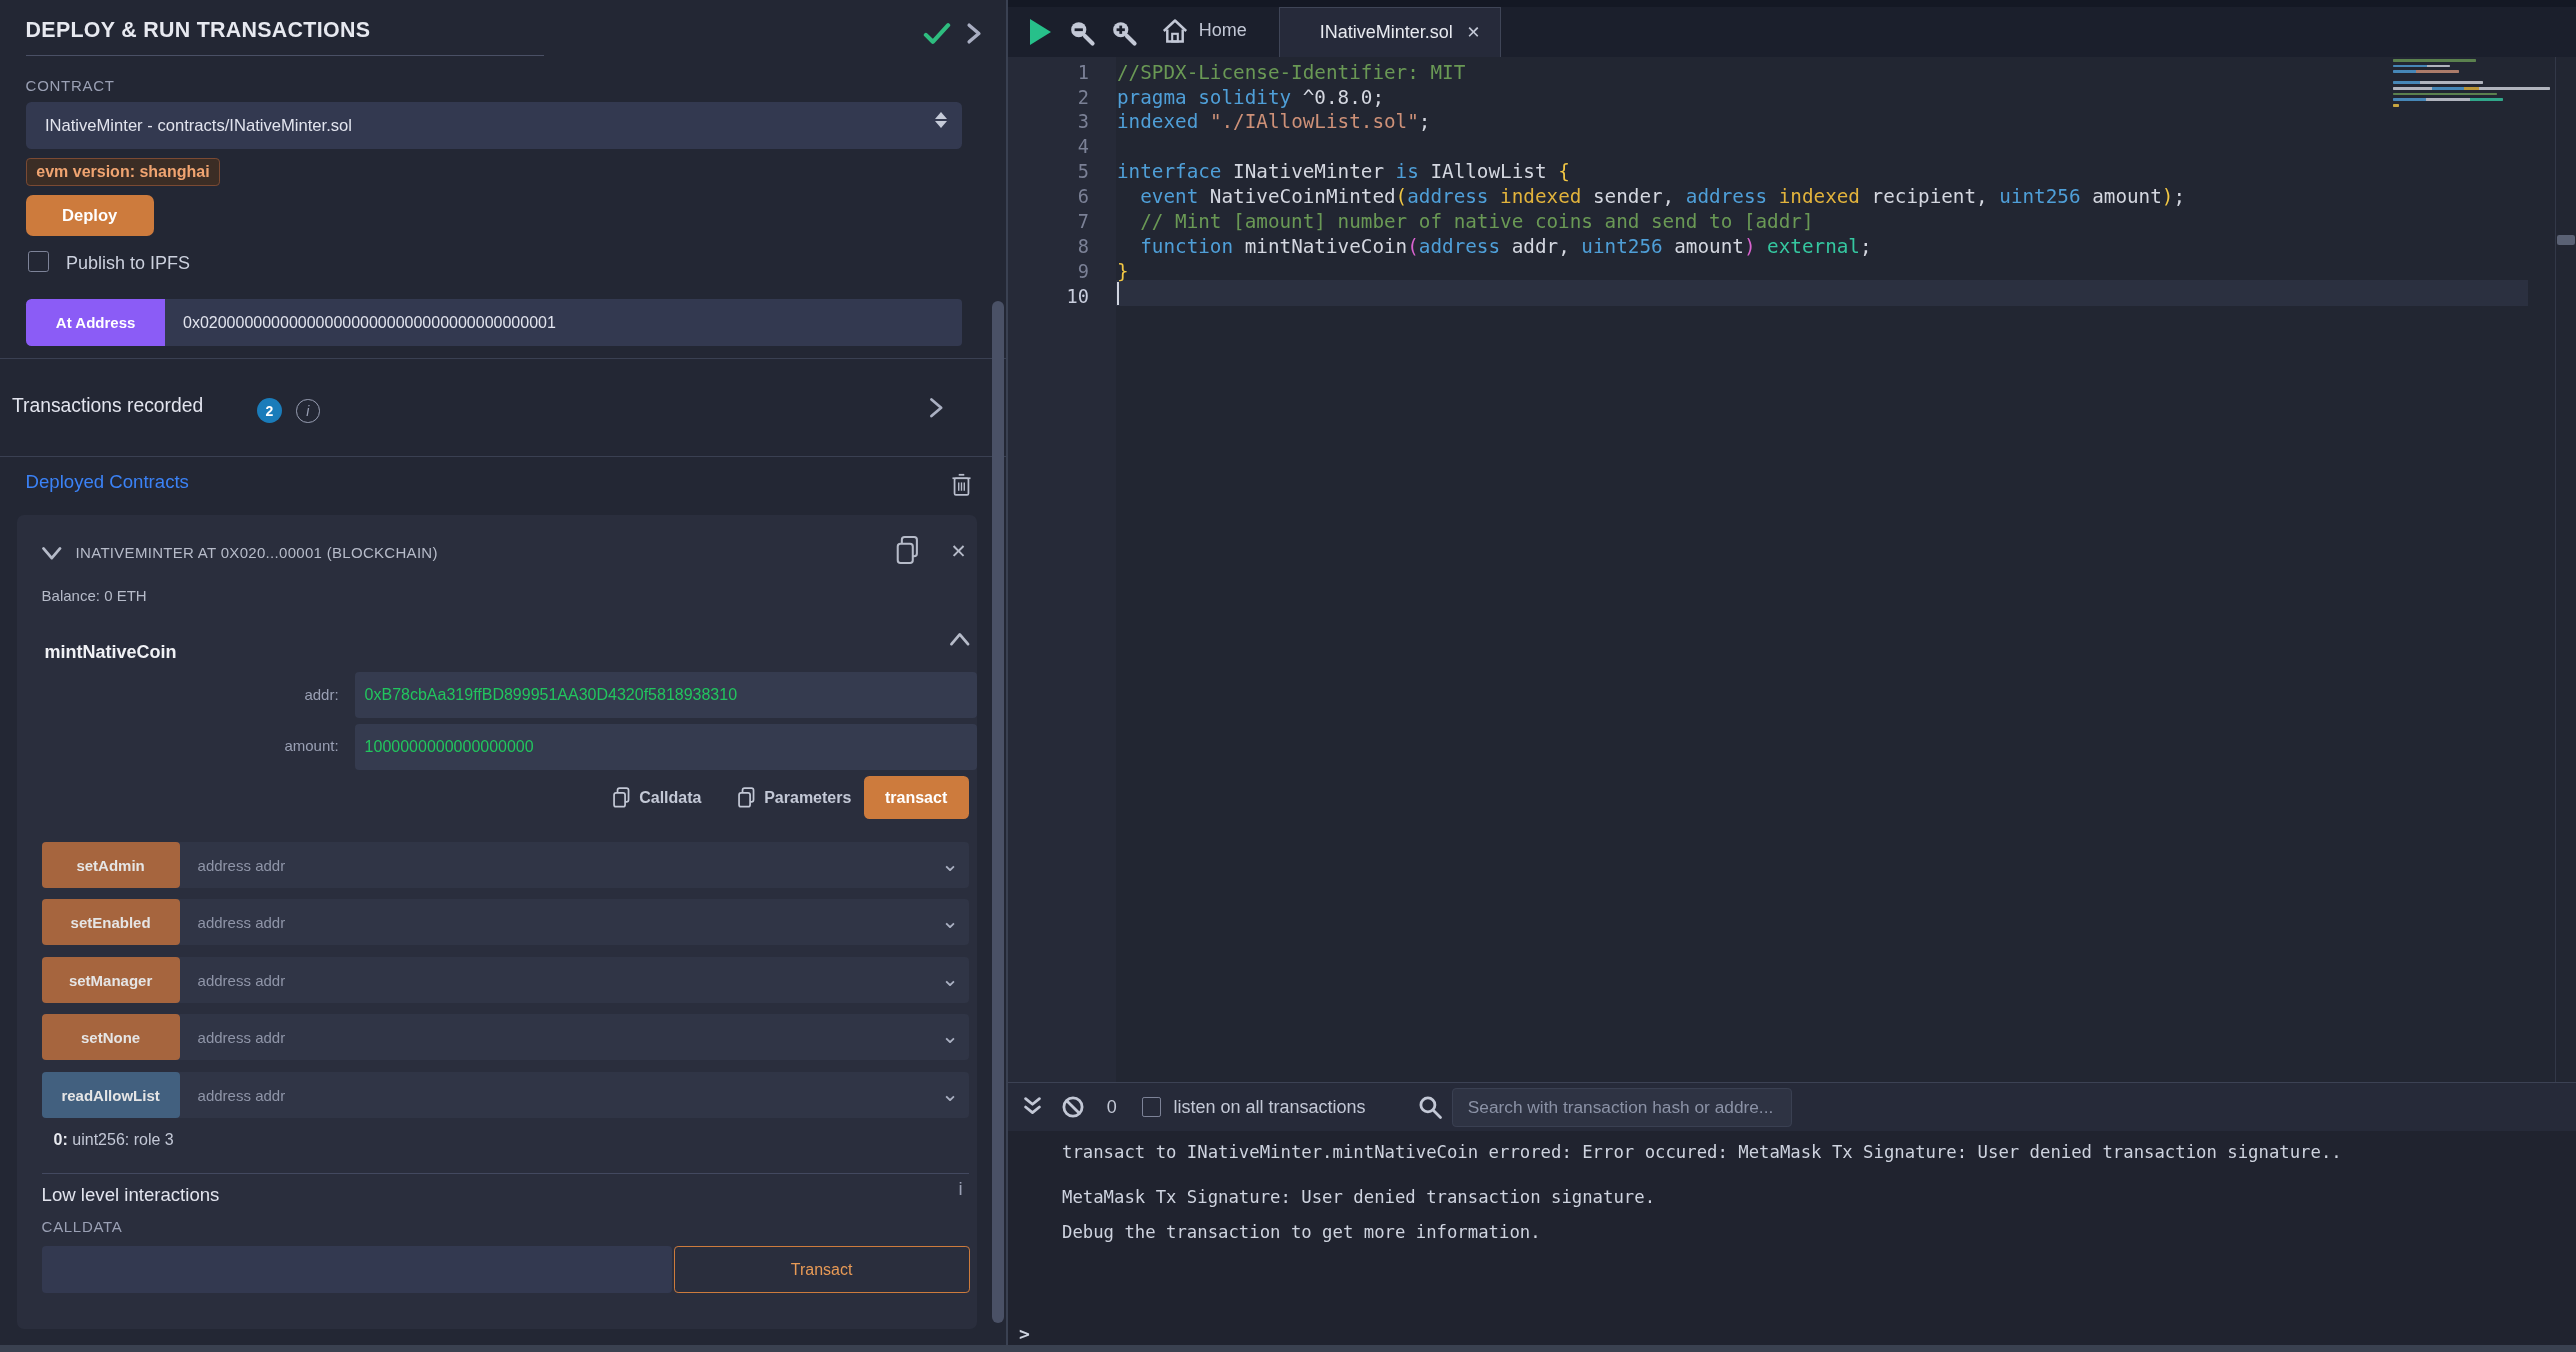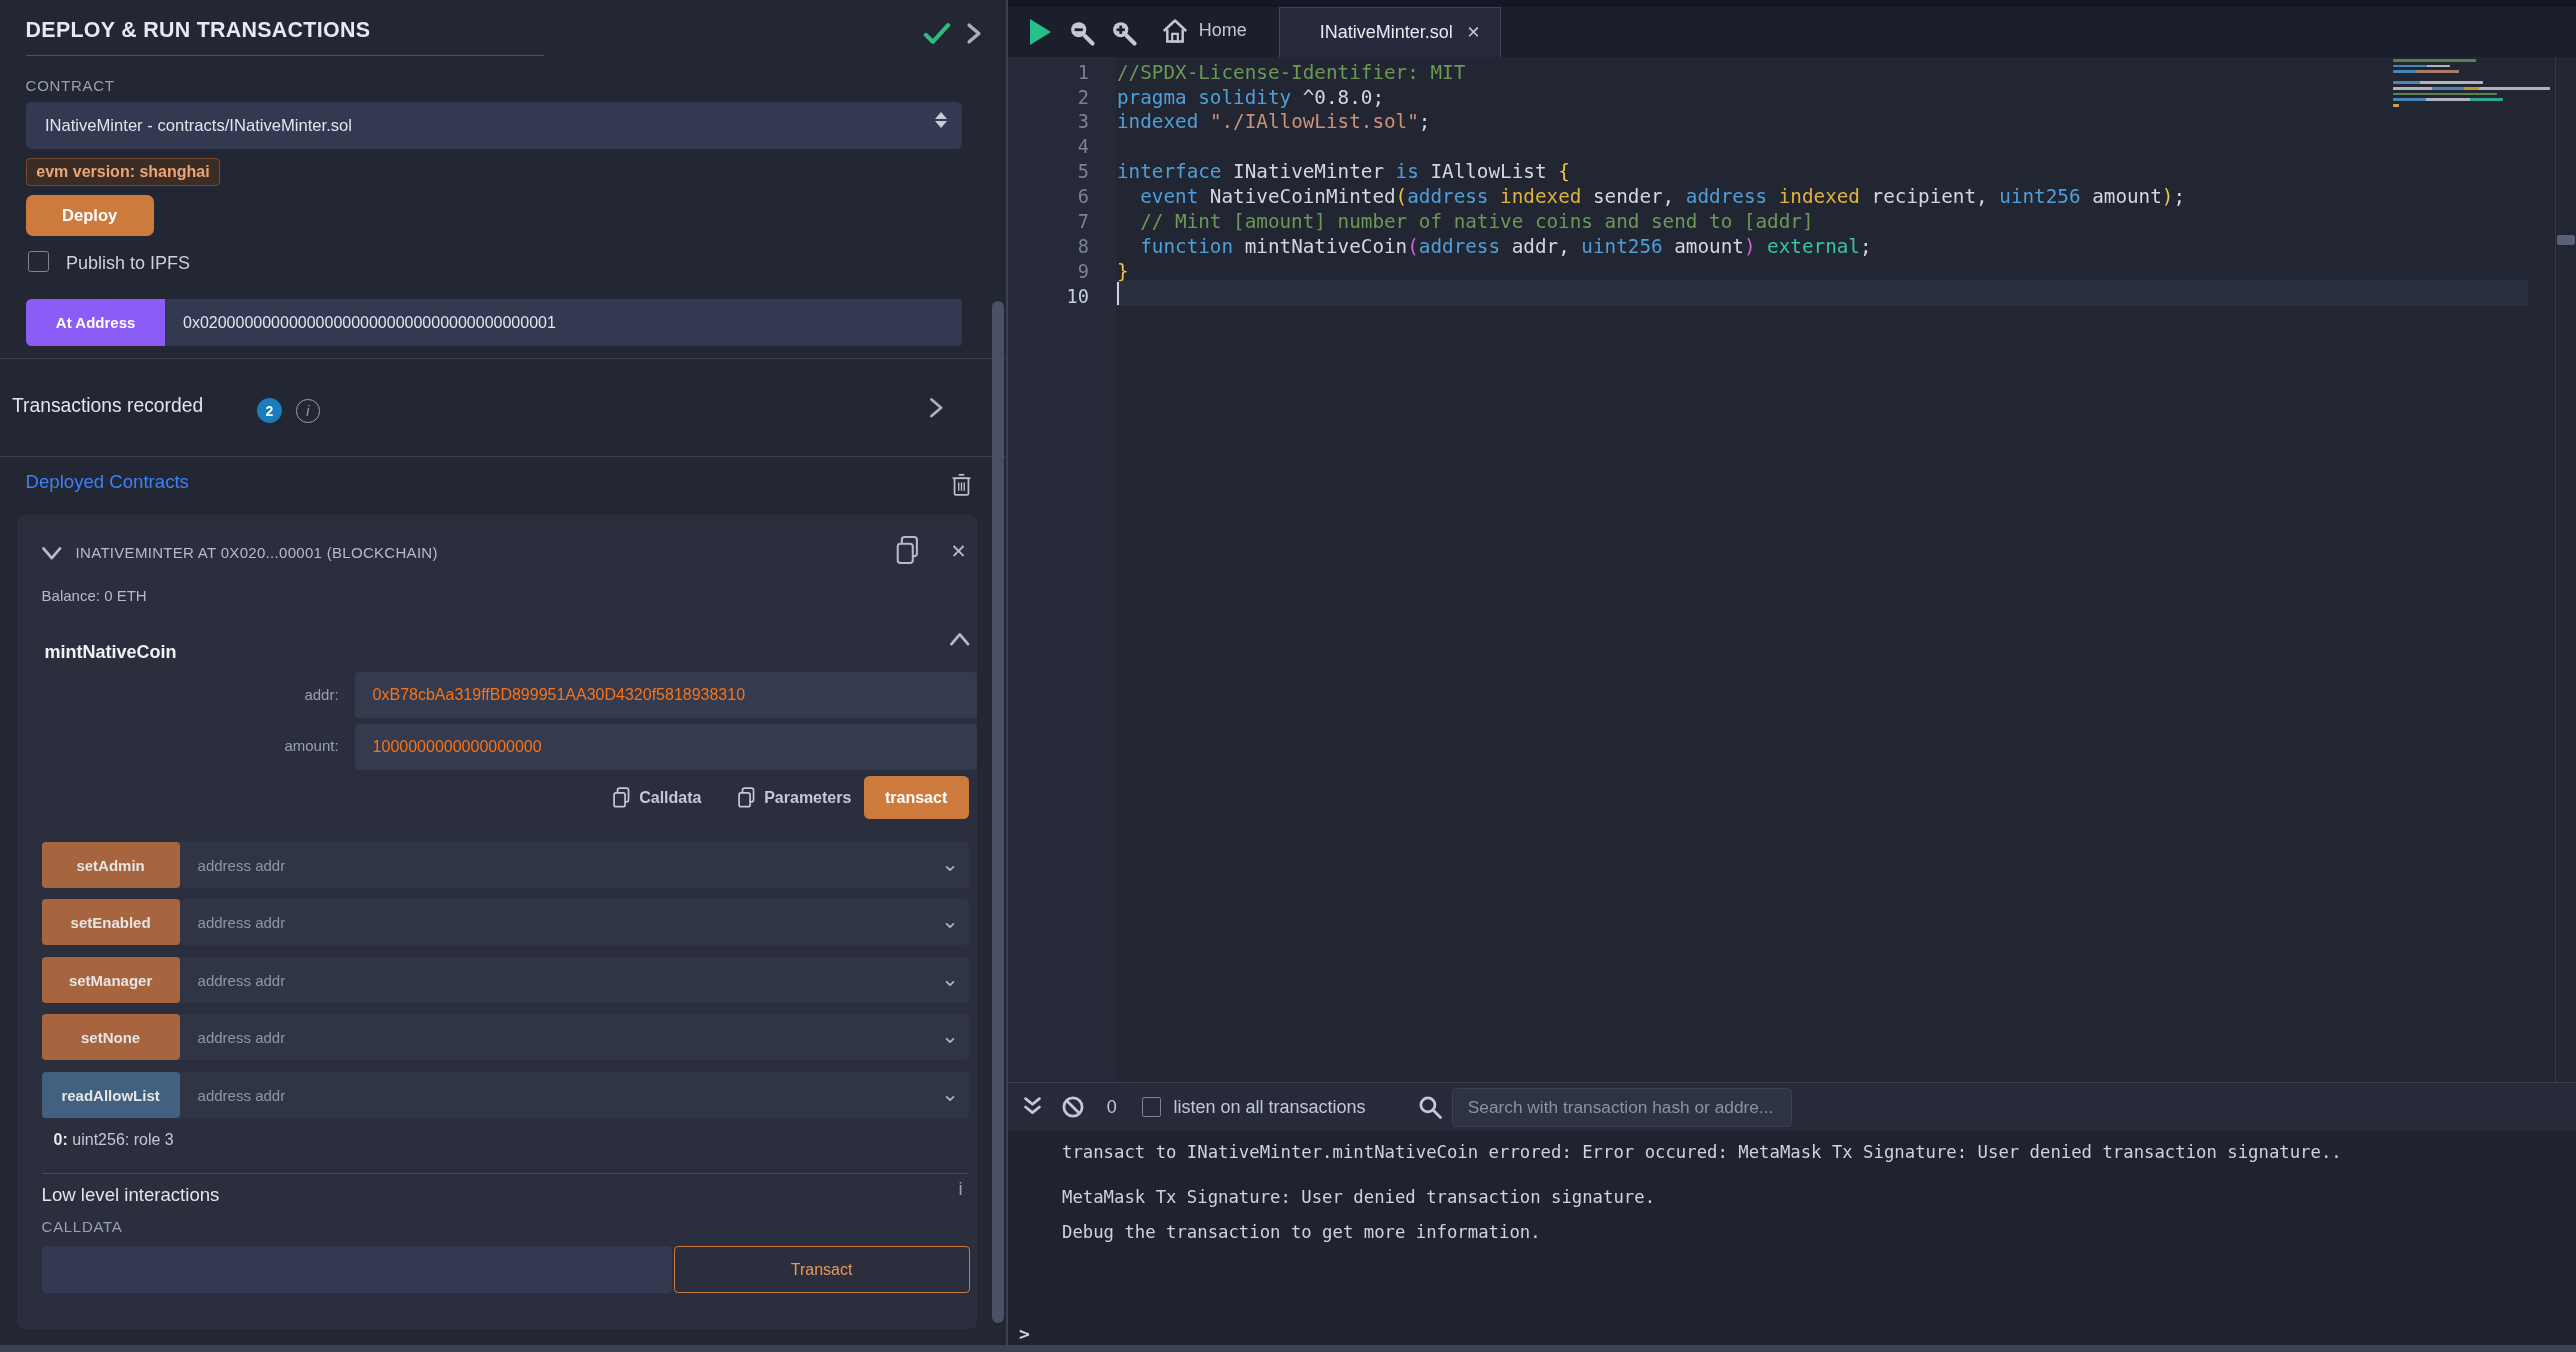--- a/index.html
+++ b/index.html
@@ -30,21 +30,21 @@
   .row-title{font-size:19.3px;color:#e2e4ee;}
   .count-badge{left:257px;top:398px;width:25px;height:25px;border-radius:50%;background:#1a7cba;color:#fff;
                display:flex;align-items:center;justify-content:center;font-size:14px;font-weight:700;}
   .info-circ{width:23.5px;height:23.5px;border:1.4px solid #9aa0b4;border-radius:50%;color:#9aa0b4;
              display:flex;align-items:center;justify-content:center;font-size:14px;font-style:italic;box-sizing:border-box;}
   
   #instance-card{left:16.6px;top:515px;width:960px;height:814px;background:#2a2e3d;border-radius:7px;}
   .card-abs{position:absolute;}
   .card-header-title{font-size:15px;color:#b6bbc9;letter-spacing:0.3px;}
   .mini-label{font-size:15px;color:#9aa0b4;text-align:right;}
-  .fn-input{background:#353b4f;border:none;border-radius:4.1px;color:#f97316;font-size:16px;padding:0 18px;
+  .fn-input{background:#353b4f;border:none;border-radius:4.1px;color:#22c55e;font-size:16px;padding:0 10px;
             box-sizing:border-box;font-family:"Liberation Sans",sans-serif;height:46px;}
   .copy-label{font-size:16px;font-weight:700;color:#c3c8d6;}
   .transact-btn{width:105px;height:43px;background:#cd7b3d;border-radius:5.5px;font-size:16px;}
   .fnrow{position:absolute;left:25px;width:927px;height:46px;background:#303546;border-radius:4.1px;}
   .fnrow .fnbtn{position:absolute;left:0;top:0;width:138px;height:46px;border-radius:4.1px;background:#a6653e;
                 display:flex;align-items:center;justify-content:center;font-size:15px;font-weight:700;color:#e5e5e5;}
   .fnrow .fnbtn.blue{background:#42607f;}
   .fnrow input{position:absolute;left:138px;top:0;width:732px;height:46px;background:transparent;border:none;
                color:#c8cddb;font-size:15px;padding:0 18px;box-sizing:border-box;font-family:"Liberation Sans",sans-serif;}
   .fnrow input::placeholder{color:#8f95a8;}

